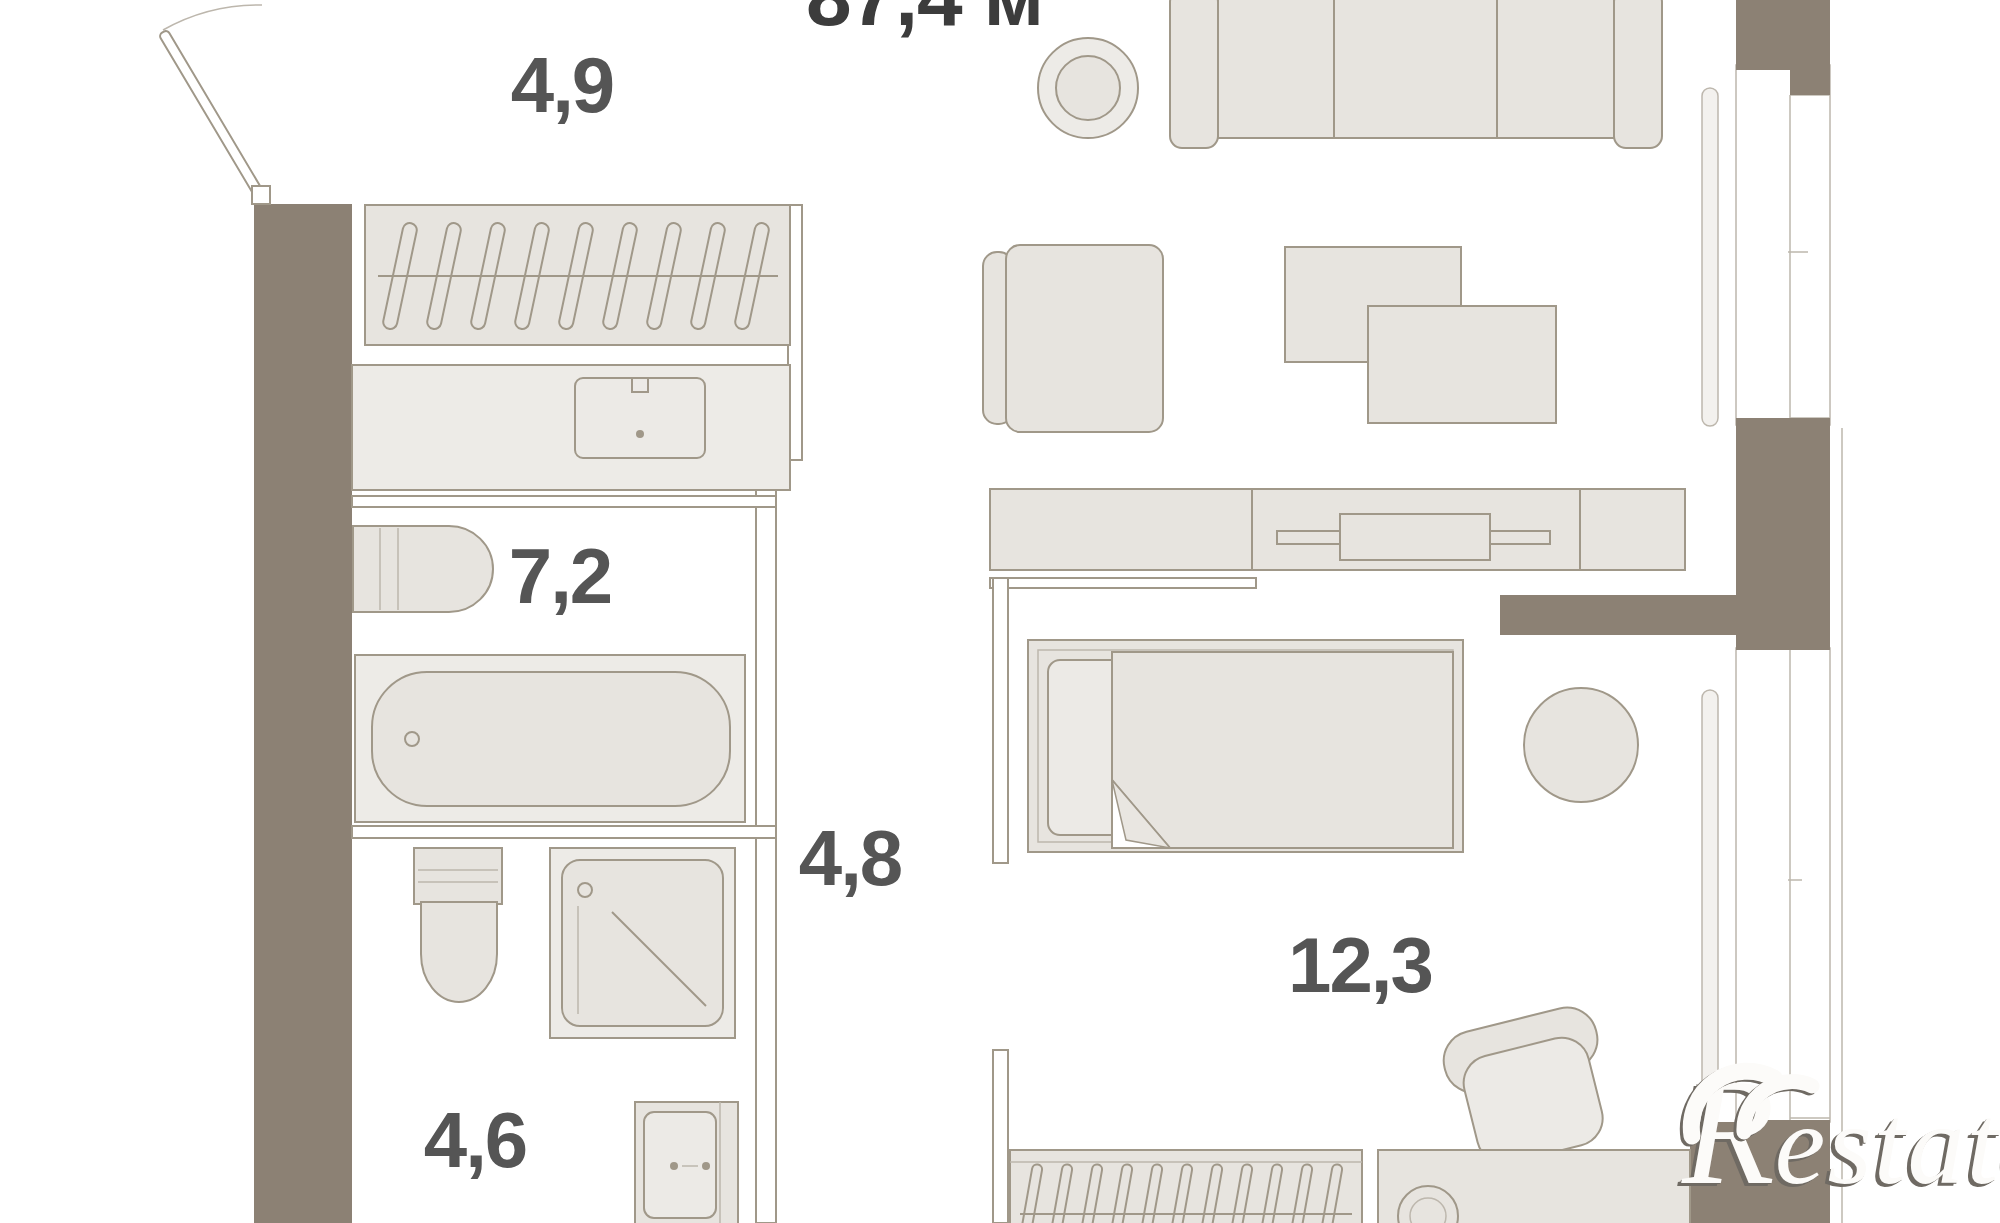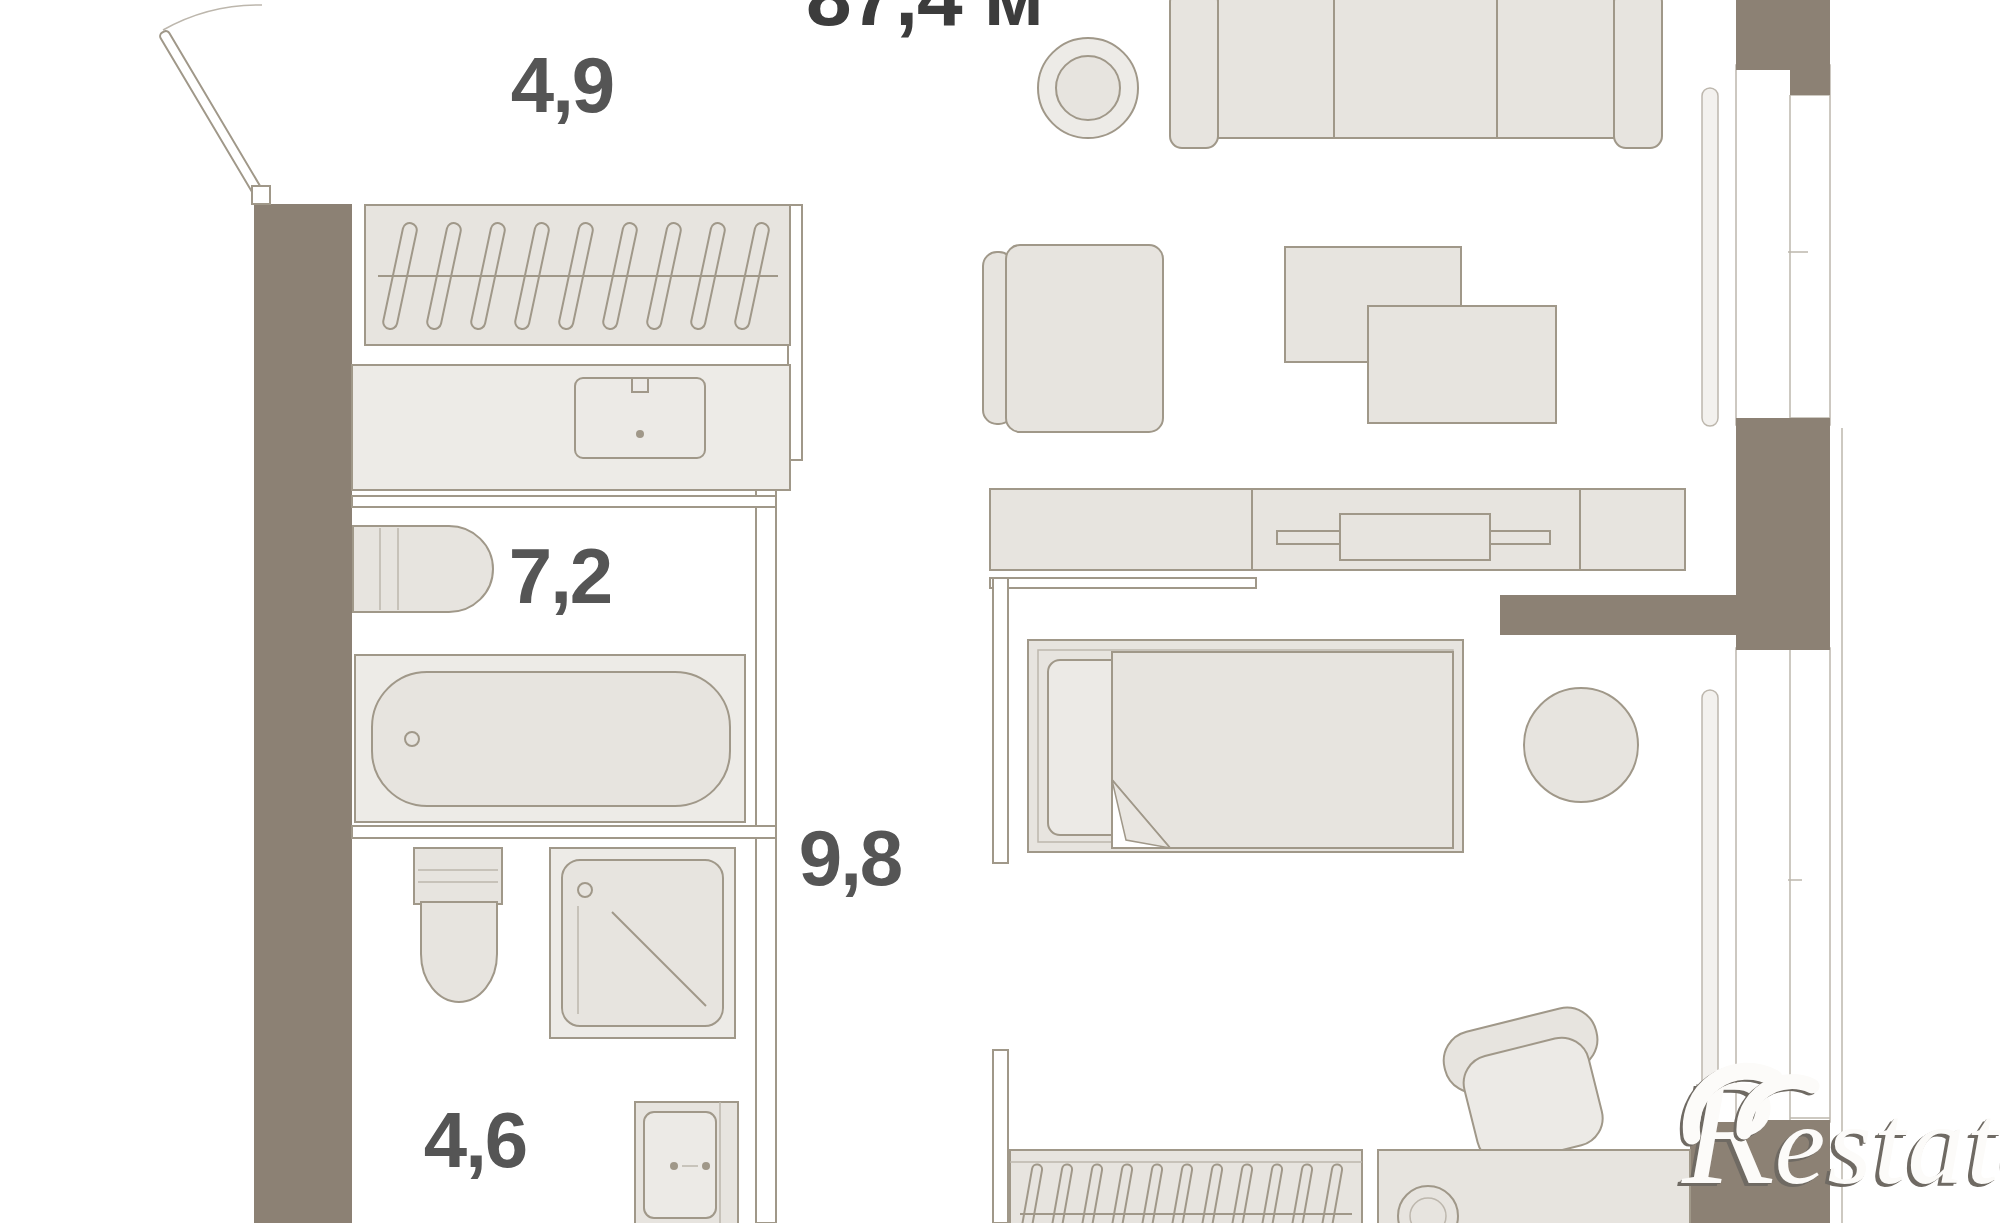--- a/index.html
+++ b/index.html
@@ -204,22 +204,23 @@
       <rect class="hang" x="1267" y="1164" width="10" height="68" rx="5" transform="rotate(10 1272 1198)"></rect>
       <rect class="hang" x="1297" y="1164" width="10" height="68" rx="5" transform="rotate(10 1302 1198)"></rect>
       <rect class="hang" x="1327" y="1164" width="10" height="68" rx="5" transform="rotate(10 1332 1198)"></rect>
     </g>
   </svg>
 
   <div class="total-label">87,4 м</div>
 
   <div class="room-label" style="left:562px;top:85px;">4,9</div>
   <div class="room-label" style="left:560px;top:576px;">7,2</div>
-  <div class="room-label" style="left:850px;top:858px;">9,8</div>
+  <div class="room-label" style="left:850px;top:858px;">4,8</div>
   <div class="room-label" style="left:475px;top:1140px;">4,6</div>
+  <div class="room-label" style="left:1360px;top:965px;">12,3</div>
 
   <div class="watermark">
     <svg class="wm-swoosh" width="150" height="92" viewBox="0 0 150 92">
       <path d="M10,80 A56,56 0 0 1 92,22" stroke="#fcfbf9" stroke-width="17" fill="none" stroke-linecap="round"></path>
       <path d="M62,76 A48,48 0 0 1 130,30" stroke="#fcfbf9" stroke-width="15" fill="none" stroke-linecap="round"></path>
     </svg>
     <span class="wm-r">R</span>
     <span class="wm-rest">estate</span>
   </div>
 

